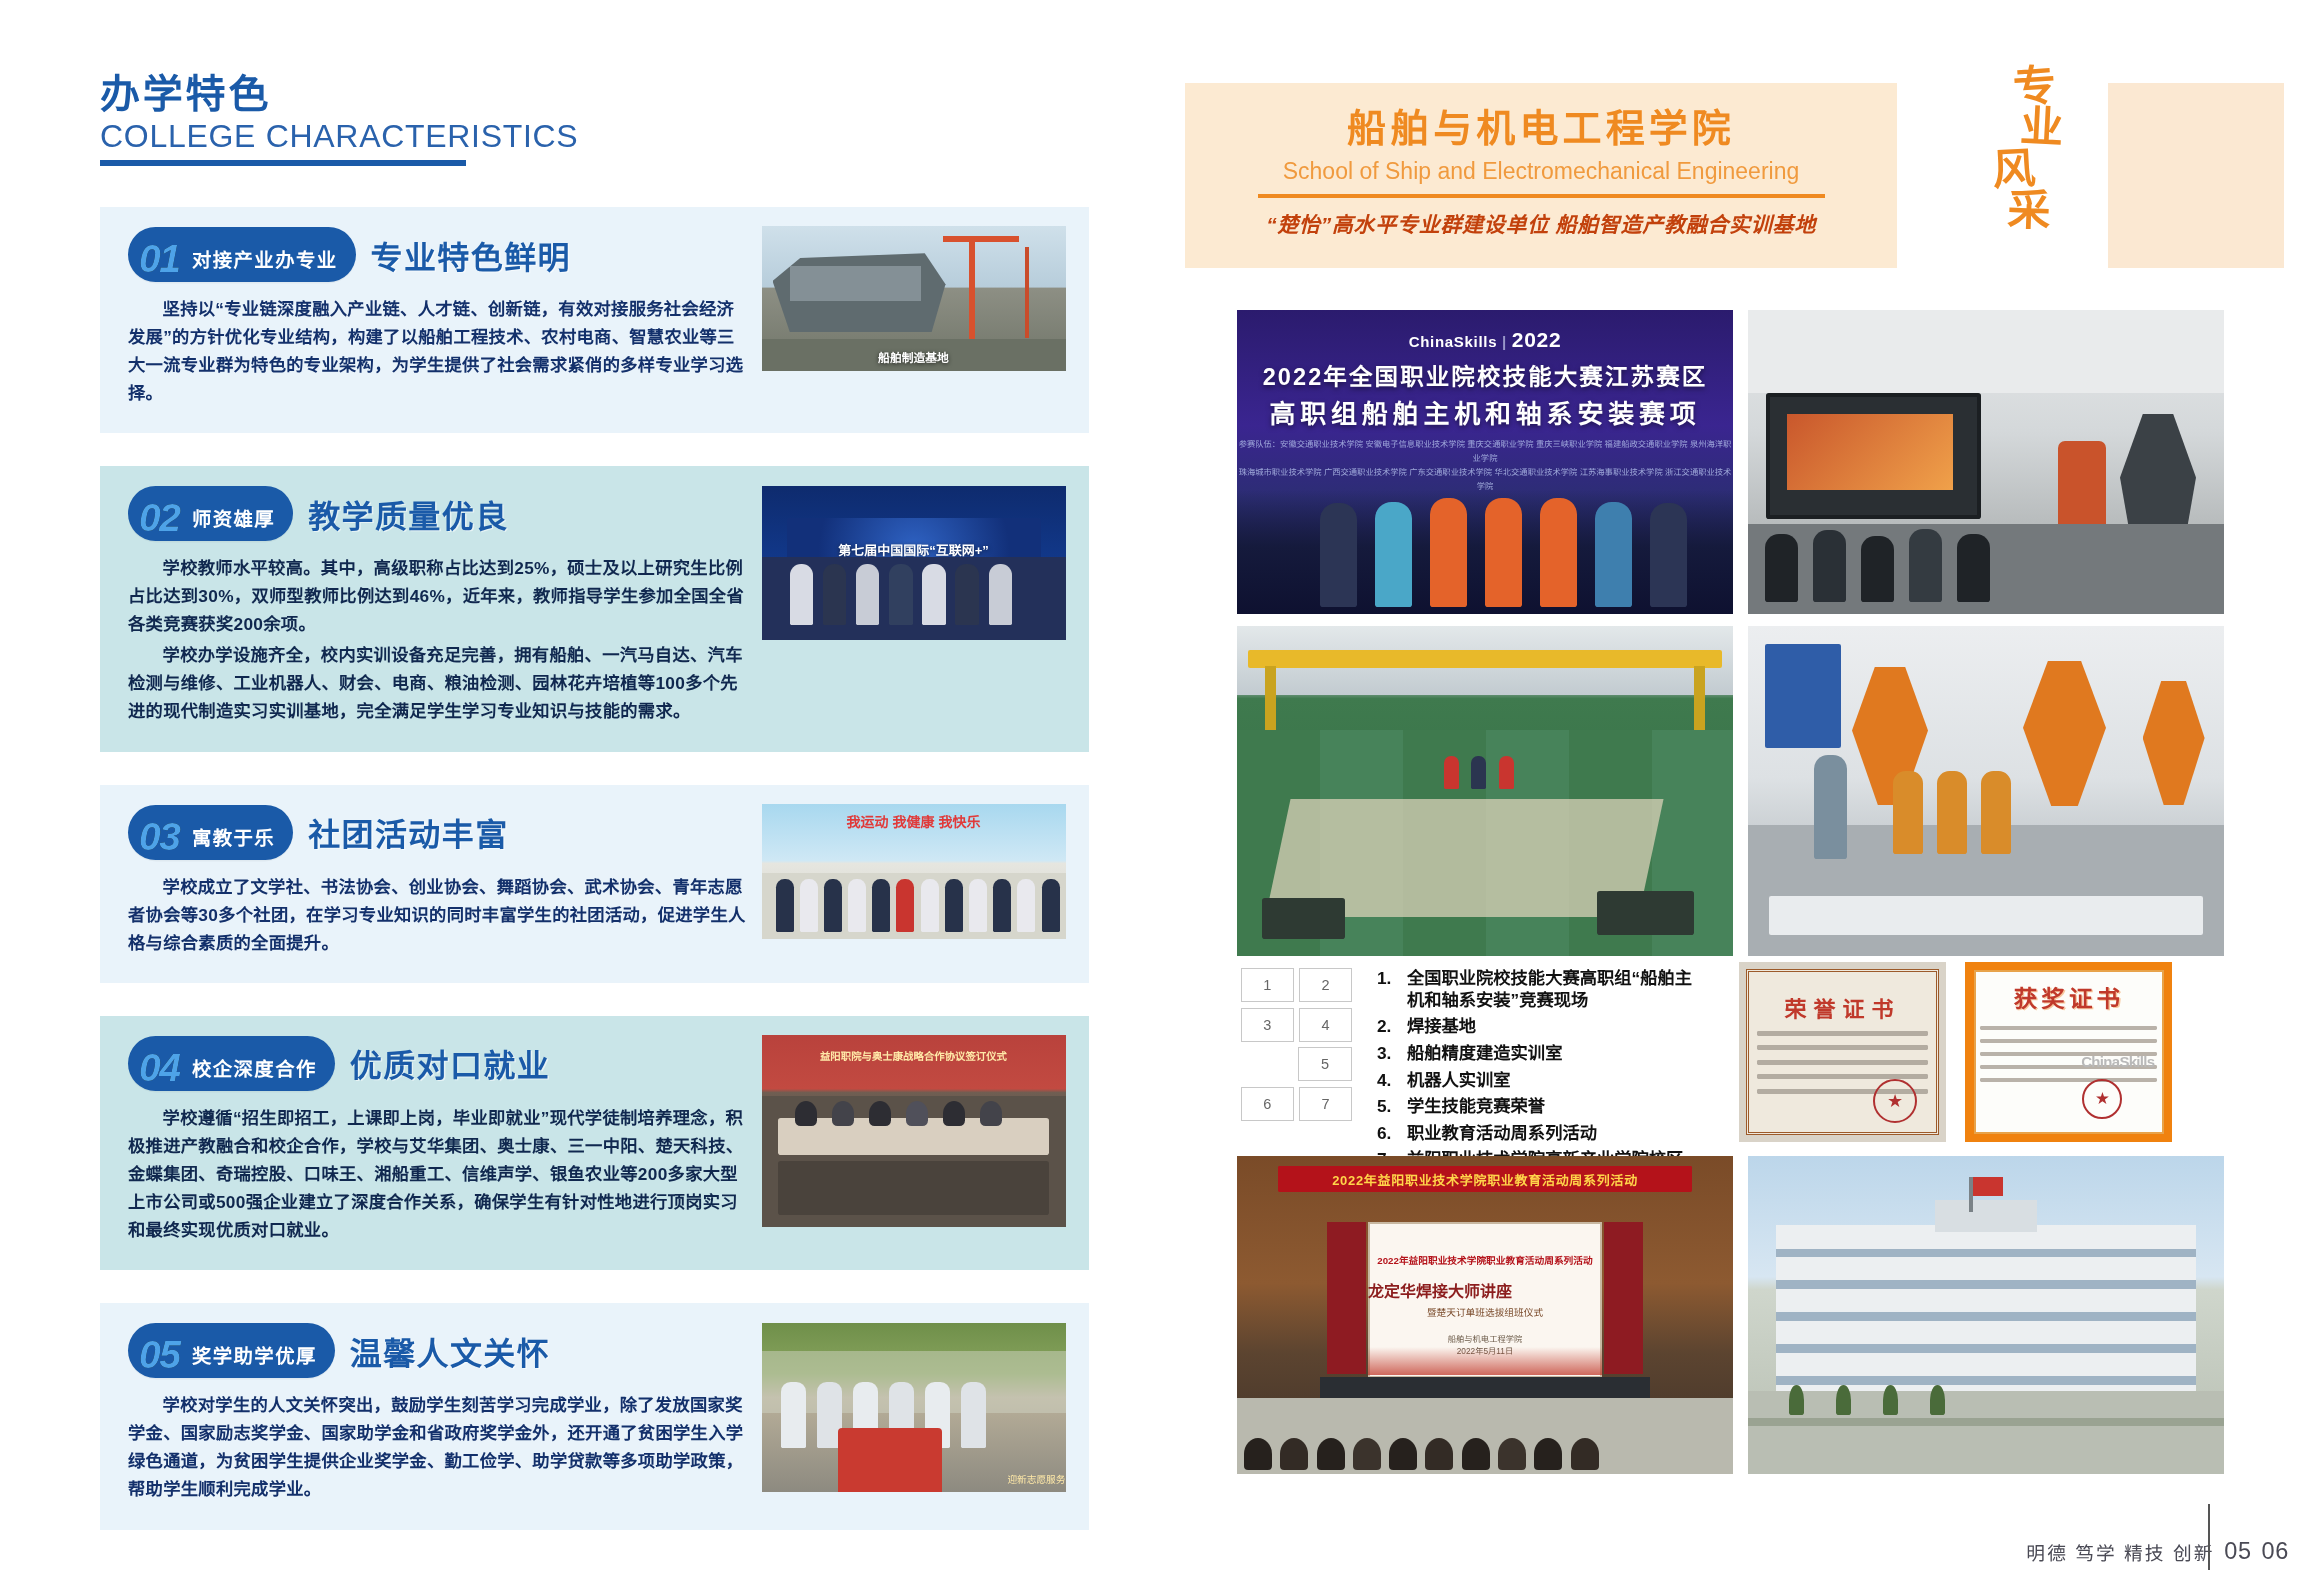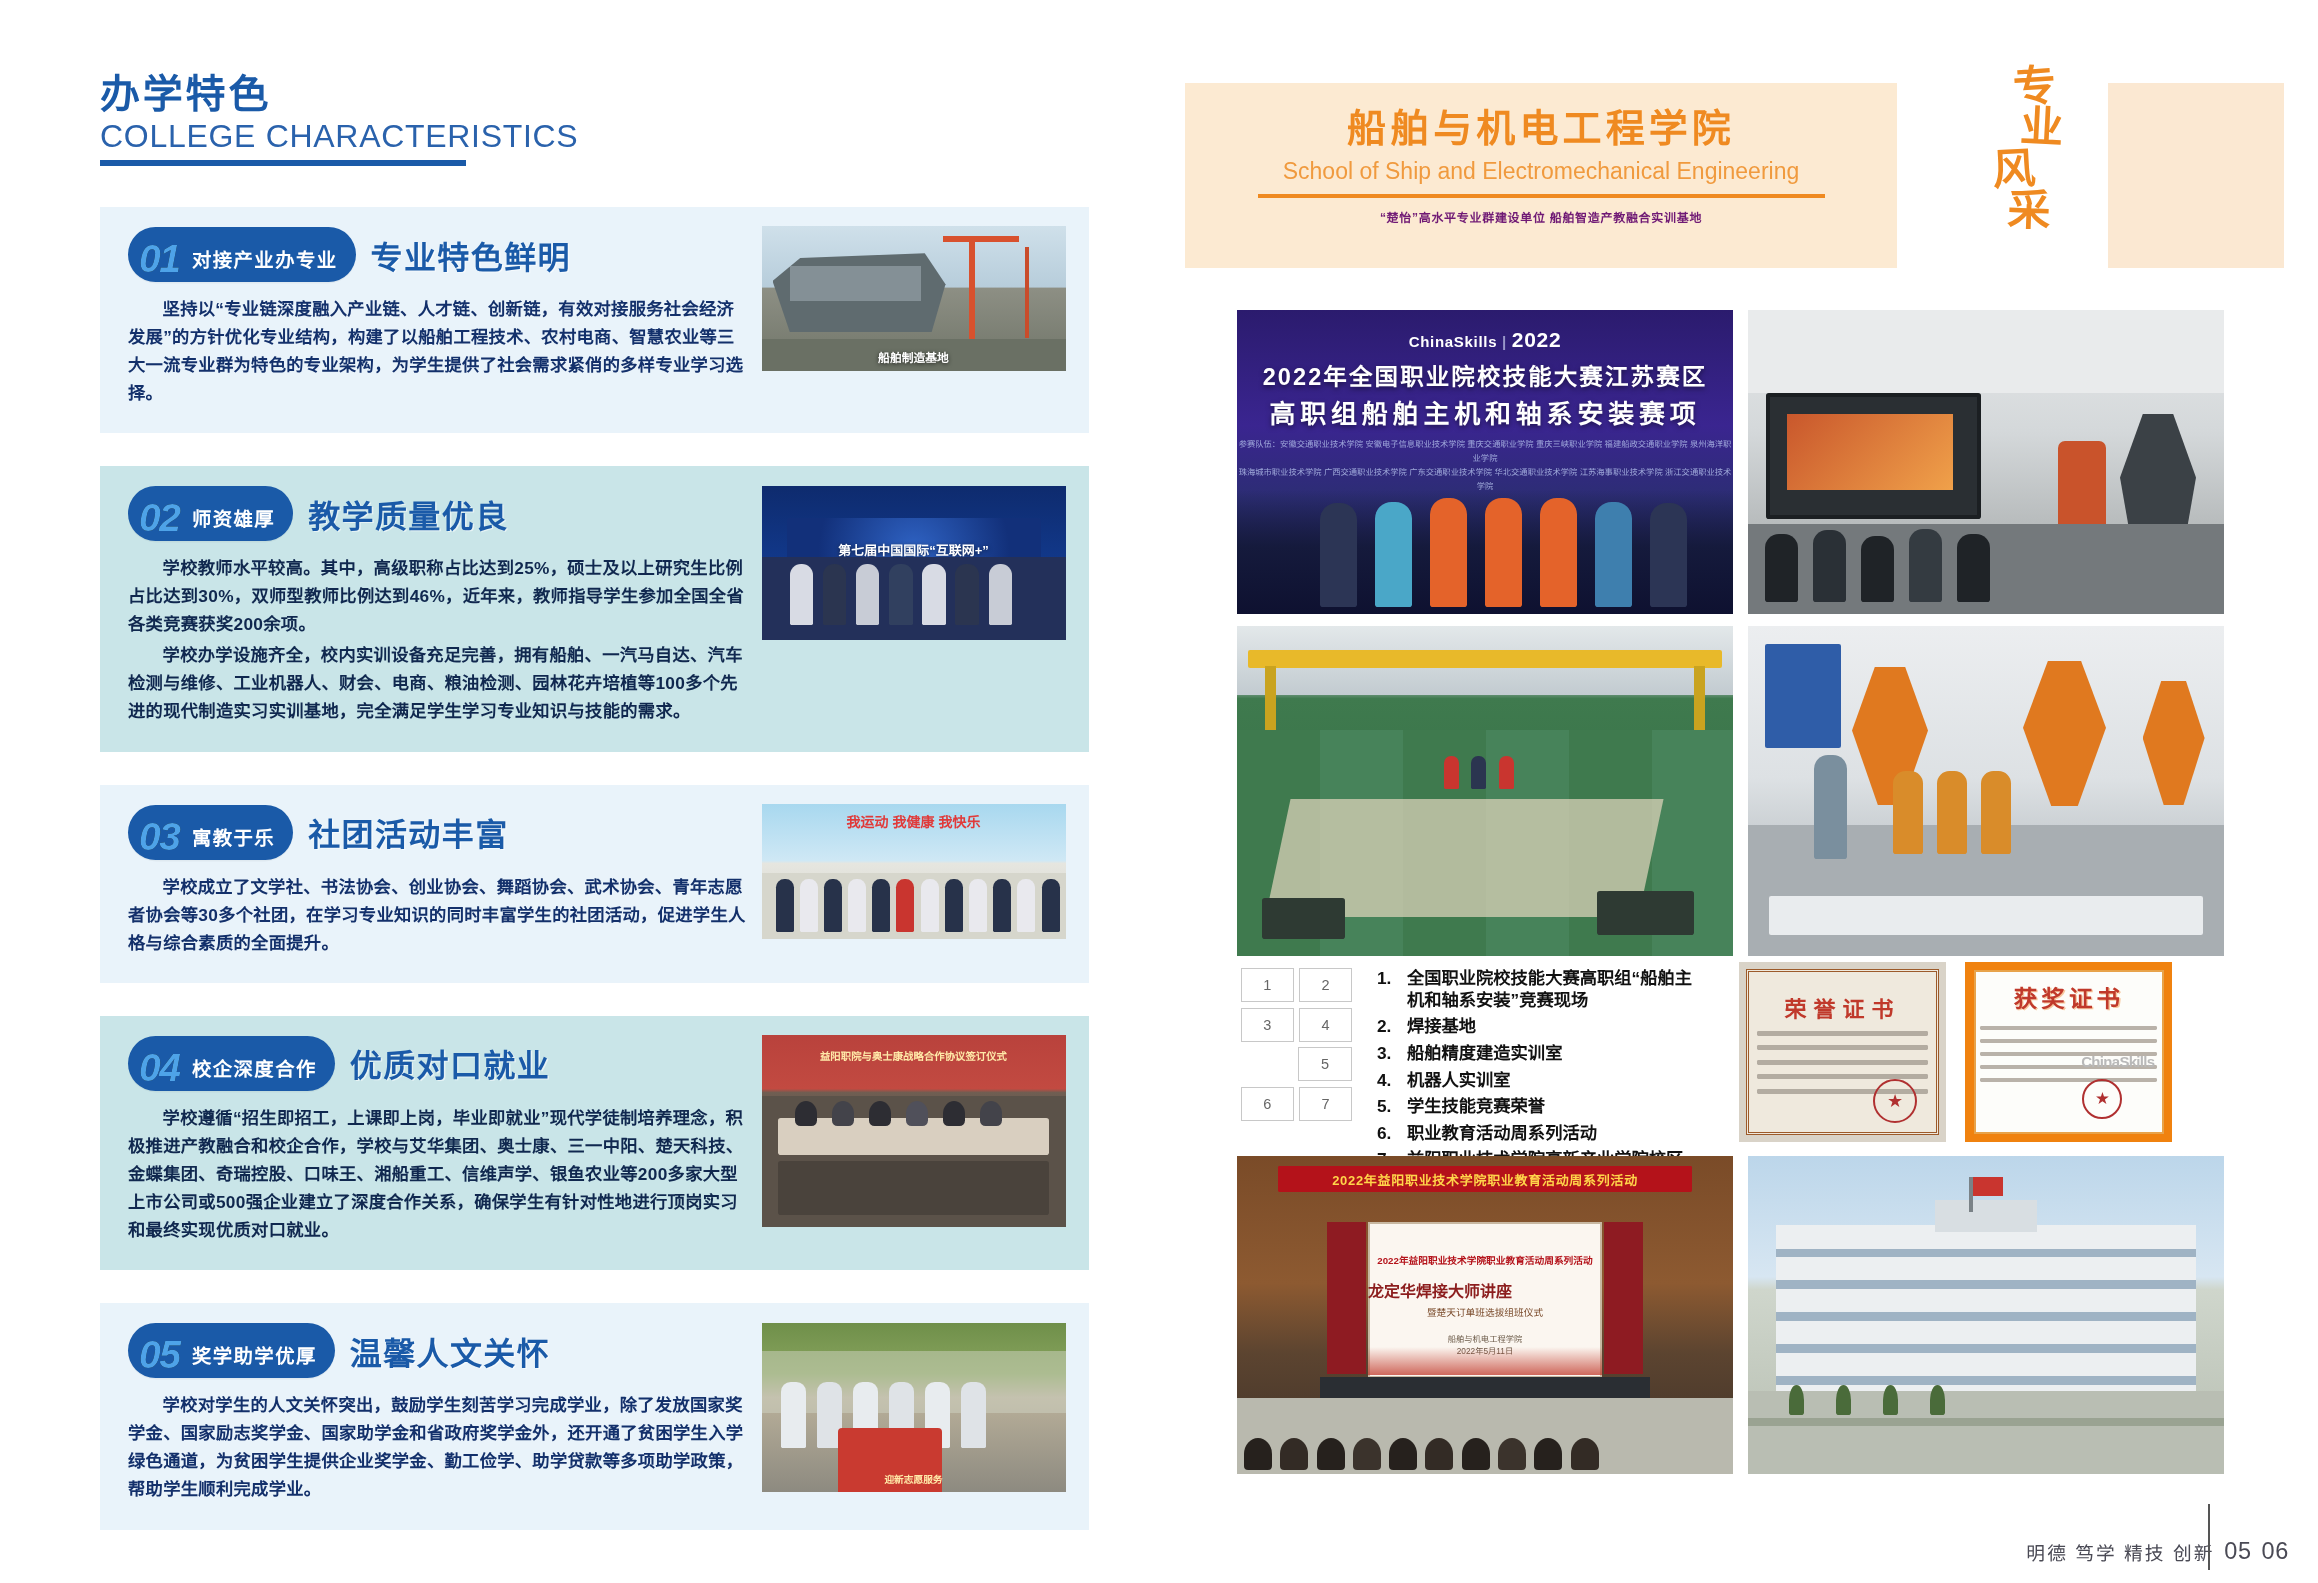--- a/index.html
+++ b/index.html
@@ -95,22 +95,23 @@
     margin:0;line-height:1.12;
   }
   .rhead .en{
     font-size:23px;color:#f09a3e;letter-spacing:0px;margin:8.3px 0 0 0;
     font-weight:400;
   }
   .rhead .rule{
     height:4.1px;background:#ef8a21;width:567px;margin:8.3px auto 0 auto;
   }
   .rhead .sub{
-    font-size:12px;font-weight:700;color:#701a75;letter-spacing:0.7px;
+    font-size:21px;font-weight:700;color:#c2410c;letter-spacing:0.7px;
     margin:9.7px 0 0 0;
+    font-style:italic;
   }
   .calli{
     position:absolute;left:1956px;top:66px;width:138px;height:214px;
     color:#ef8a21;text-align:center;
   }
   .calli span{
     display:block;font-size:43px;font-weight:700;line-height:0.96;
     font-family:"DejaVu Serif",serif;
   }
   .calli span:nth-child(1){transform:translateX(9.7px) rotate(-4deg);}
@@ -352,21 +353,21 @@
           <div style="position:absolute;left:0;right:0;top:28px;height:62px;background:#cfd4c4;opacity:.5;"></div>
           <div style="position:absolute;left:19.4px;top:59px;display:flex;gap:11px;">
             <i style="display:block;width:25px;height:66px;background:#e8ecef;border-radius:9.7px 9.7px 1.4px 1.4px;"></i>
             <i style="display:block;width:25px;height:66px;background:#dfe3e7;border-radius:9.7px 9.7px 1.4px 1.4px;"></i>
             <i style="display:block;width:25px;height:66px;background:#e8ecef;border-radius:9.7px 9.7px 1.4px 1.4px;"></i>
             <i style="display:block;width:25px;height:66px;background:#dfe3e7;border-radius:9.7px 9.7px 1.4px 1.4px;"></i>
             <i style="display:block;width:25px;height:66px;background:#e8ecef;border-radius:9.7px 9.7px 1.4px 1.4px;"></i>
             <i style="display:block;width:25px;height:66px;background:#dfe3e7;border-radius:9.7px 9.7px 1.4px 1.4px;"></i>
           </div>
           <div style="position:absolute;left:76px;bottom:0;width:104px;height:64px;background:#c93a30;border-radius:4.1px 4.1px 0 0;"></div>
-          <div style="position:absolute;left:0;right:0;bottom:5.5px;text-align:center;color:#ffe9a8;font-size:9.7px;font-weight:700;">迎新志愿服务</div>
+          <div style="position:absolute;left:0;right:0;bottom:5.5px;text-align:right;color:#ffe9a8;font-size:9.7px;font-weight:400;">迎新志愿服务</div>
         </div>
       </div>
 
     </div>
   </div>
 
   <div class="page page-right"></div>
 </div>
 
 <div class="swatch"></div>

